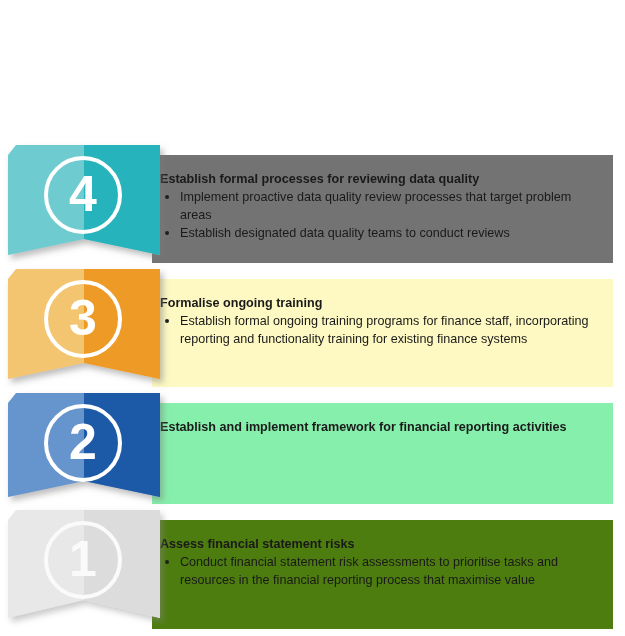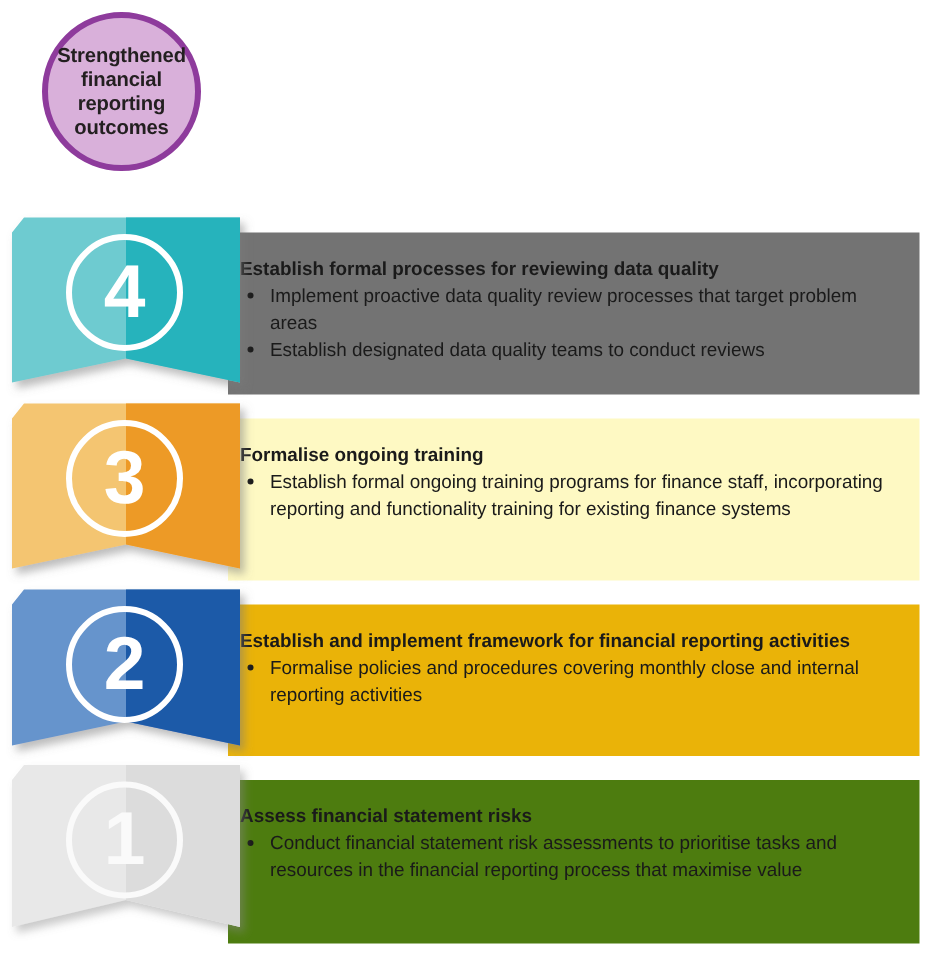--- a/index.html
+++ b/index.html
@@ -62,21 +62,21 @@
     position: absolute;
     left: 152px;
     top: 12px;
     right: 12px;
     bottom: 0px;
     box-sizing: border-box;
     padding: 16px 14px 10px 8px;
   }
   .step-4 .panel { background: #737373; bottom: 4px; }
   .step-3 .panel { background: #fef9c3; bottom: 4px; }
-  .step-2 .panel { background: #eab308; bottom: 4px; }
+  .step-2 .panel { background: #86efac; bottom: 4px; }
   .step-1 .panel { background: #4d7c0f; bottom: 0; }
 
   .panel-title {
     font-size: 12.6px;
     font-weight: bold;
     color: #1a1a1a;
     margin: 0 0 2px 0;
     line-height: 1.3;
   }
   .bullets {
@@ -135,28 +135,20 @@
     font-family: "Liberation Sans", sans-serif;
   }
   .step-1 .num-circle { border-color: #fafafa; }
   .step-1 .num-circle span { color: #fafafa; }
 </style>
 </head>
 <body>
 
 <div id="diagram">
 
-  <div class="outcome-circle">
-    <div class="outcome-text">
-      <div>Strengthened</div>
-      <div>financial</div>
-      <div>reporting</div>
-      <div>outcomes</div>
-    </div>
-  </div>
 
   <div class="step step-4">
     <div class="panel">
       <p class="panel-title">Establish formal processes for reviewing data quality</p>
       <ul class="bullets">
         <li><span class="dot"></span><span>Implement proactive data quality review processes that target problem areas</span></li>
         <li><span class="dot"></span><span>Establish designated data quality teams to conduct reviews</span></li>
       </ul>
     </div>
     <div class="banner">
@@ -199,21 +191,20 @@
       <div class="num-circle">
         <span>3</span>
       </div>
     </div>
   </div>
 
   <div class="step step-2">
     <div class="panel">
       <p class="panel-title">Establish and implement framework for financial reporting activities</p>
       <ul class="bullets">
-        <li><span class="dot"></span><span>Formalise policies and procedures covering monthly close and internal reporting activities</span></li>
       </ul>
     </div>
     <div class="banner">
       <svg viewBox="0 0 152 117" preserveAspectRatio="none" aria-hidden="true">
         <defs>
           <filter id="sh2" x="-30%" y="-30%" width="180%" height="180%">
             <feDropShadow dx="3" dy="4" stdDeviation="3" flood-color="#7a7a7a" flood-opacity="0.5"></feDropShadow>
           </filter>
         </defs>
         <g filter="url(#sh2)">

